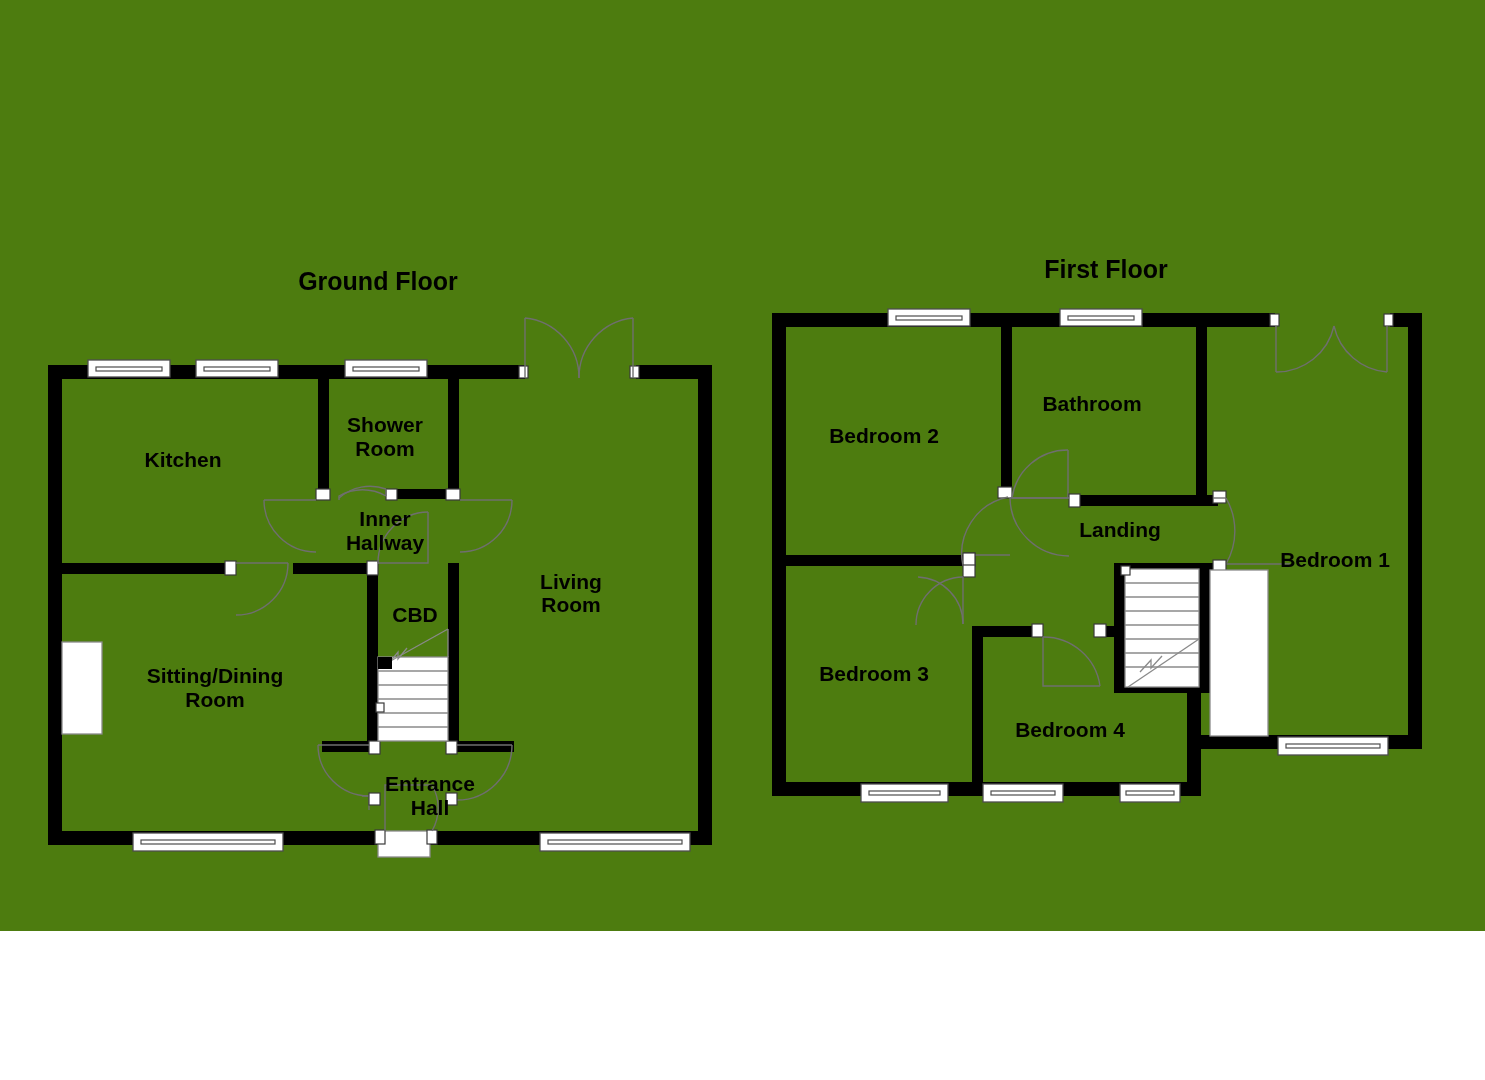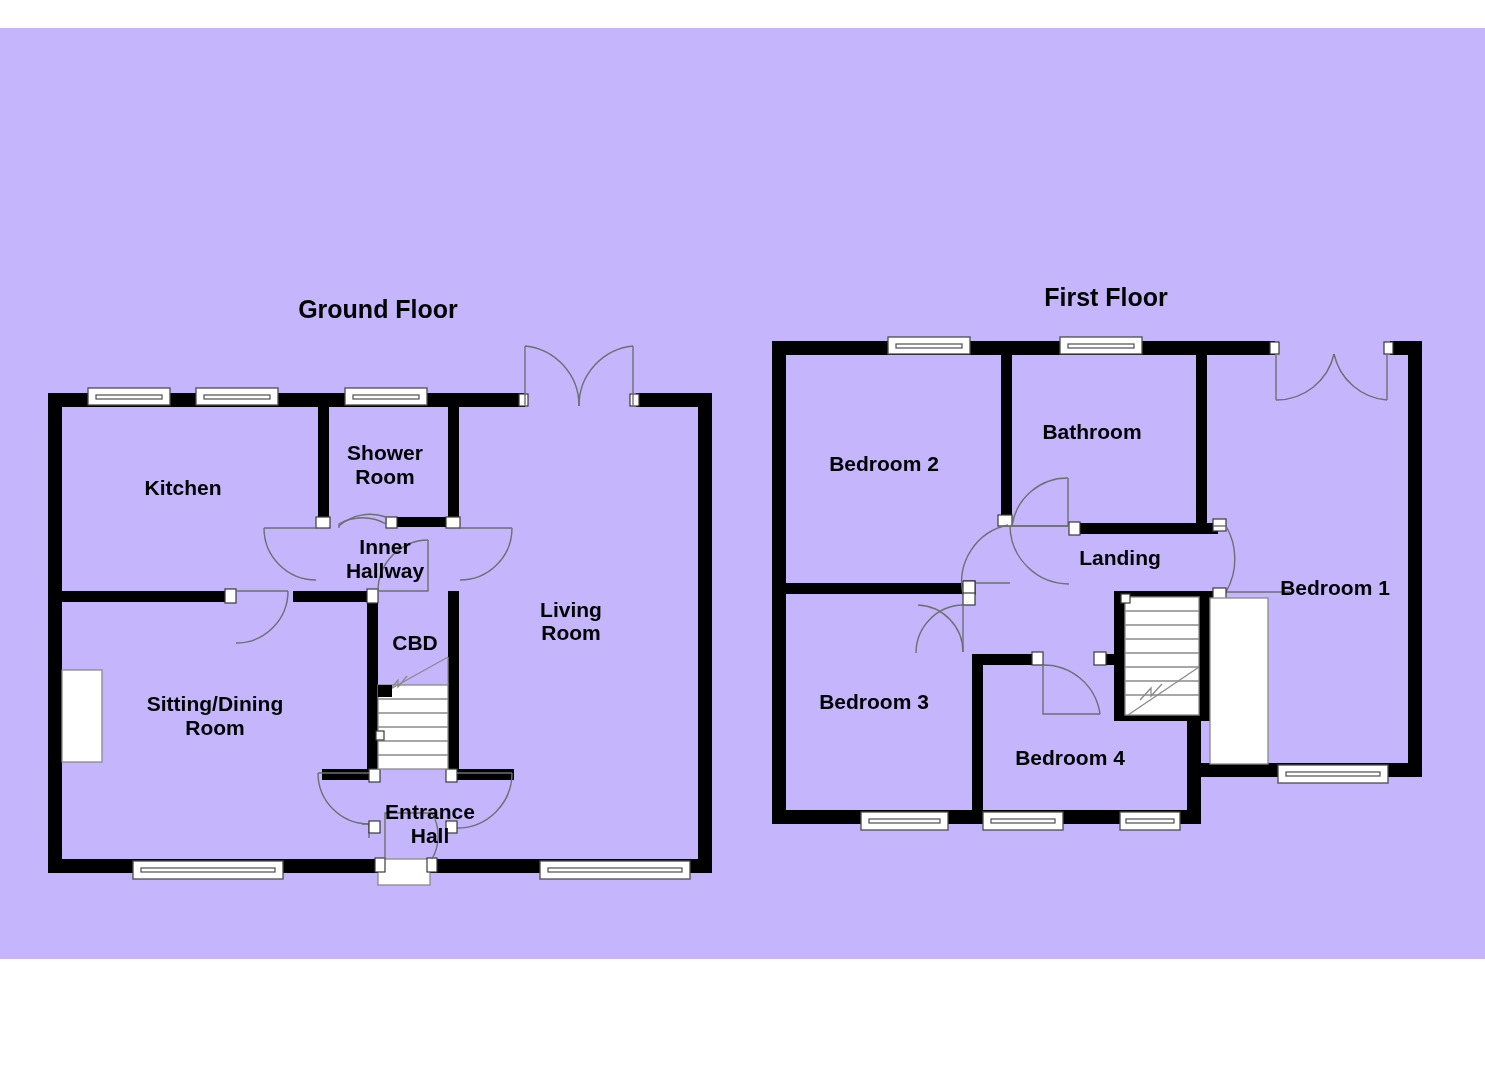--- a/index.html
+++ b/index.html
@@ -4,24 +4,23 @@
 <style>
   html, body {
     margin: 0;
     padding: 0;
     background: #ffffff;
   }
   #page {
     position: relative;
     width: 1485px;
     height: 931px;
-    background: #c4b5fd;
+    background: #4d7c0f;
     font-family: "Liberation Sans", sans-serif;
     overflow: hidden;
-    margin-top: 28px;
   }
   svg {
     display: block;
   }
   .plan-title {
     font-family: "Liberation Sans", sans-serif;
     font-size: 25px;
     font-weight: bold;
     fill: #000000;
     text-anchor: middle;

